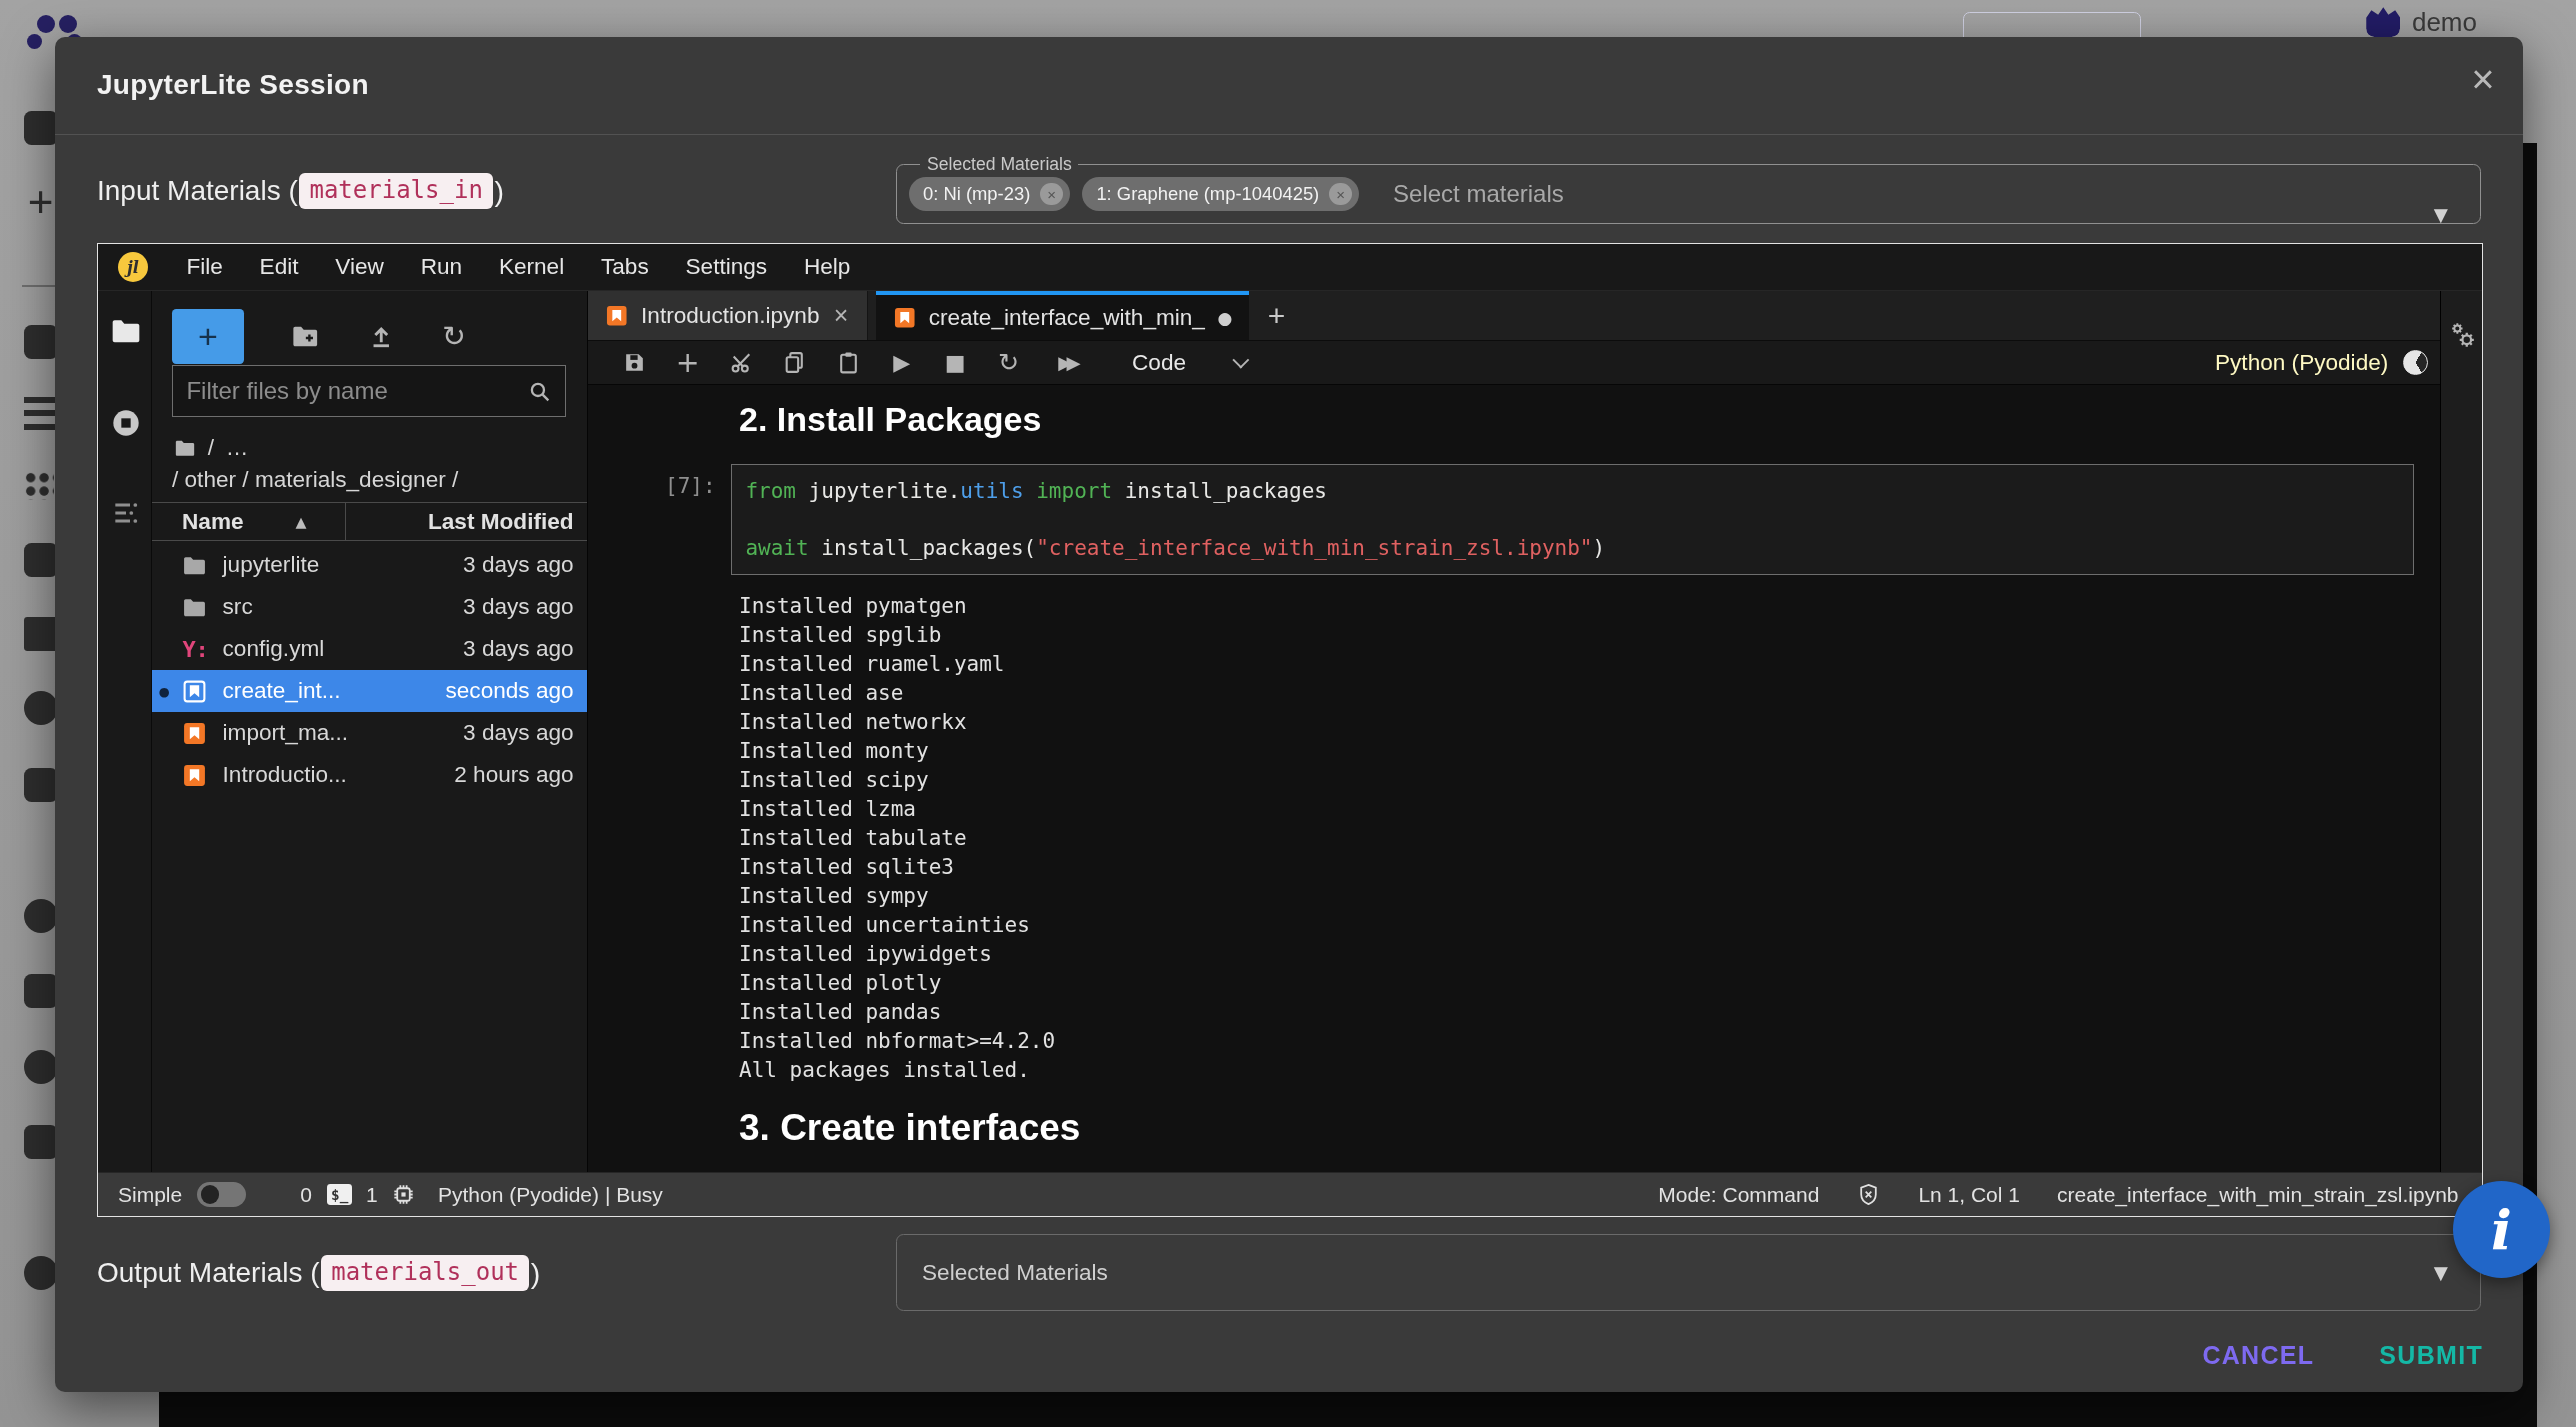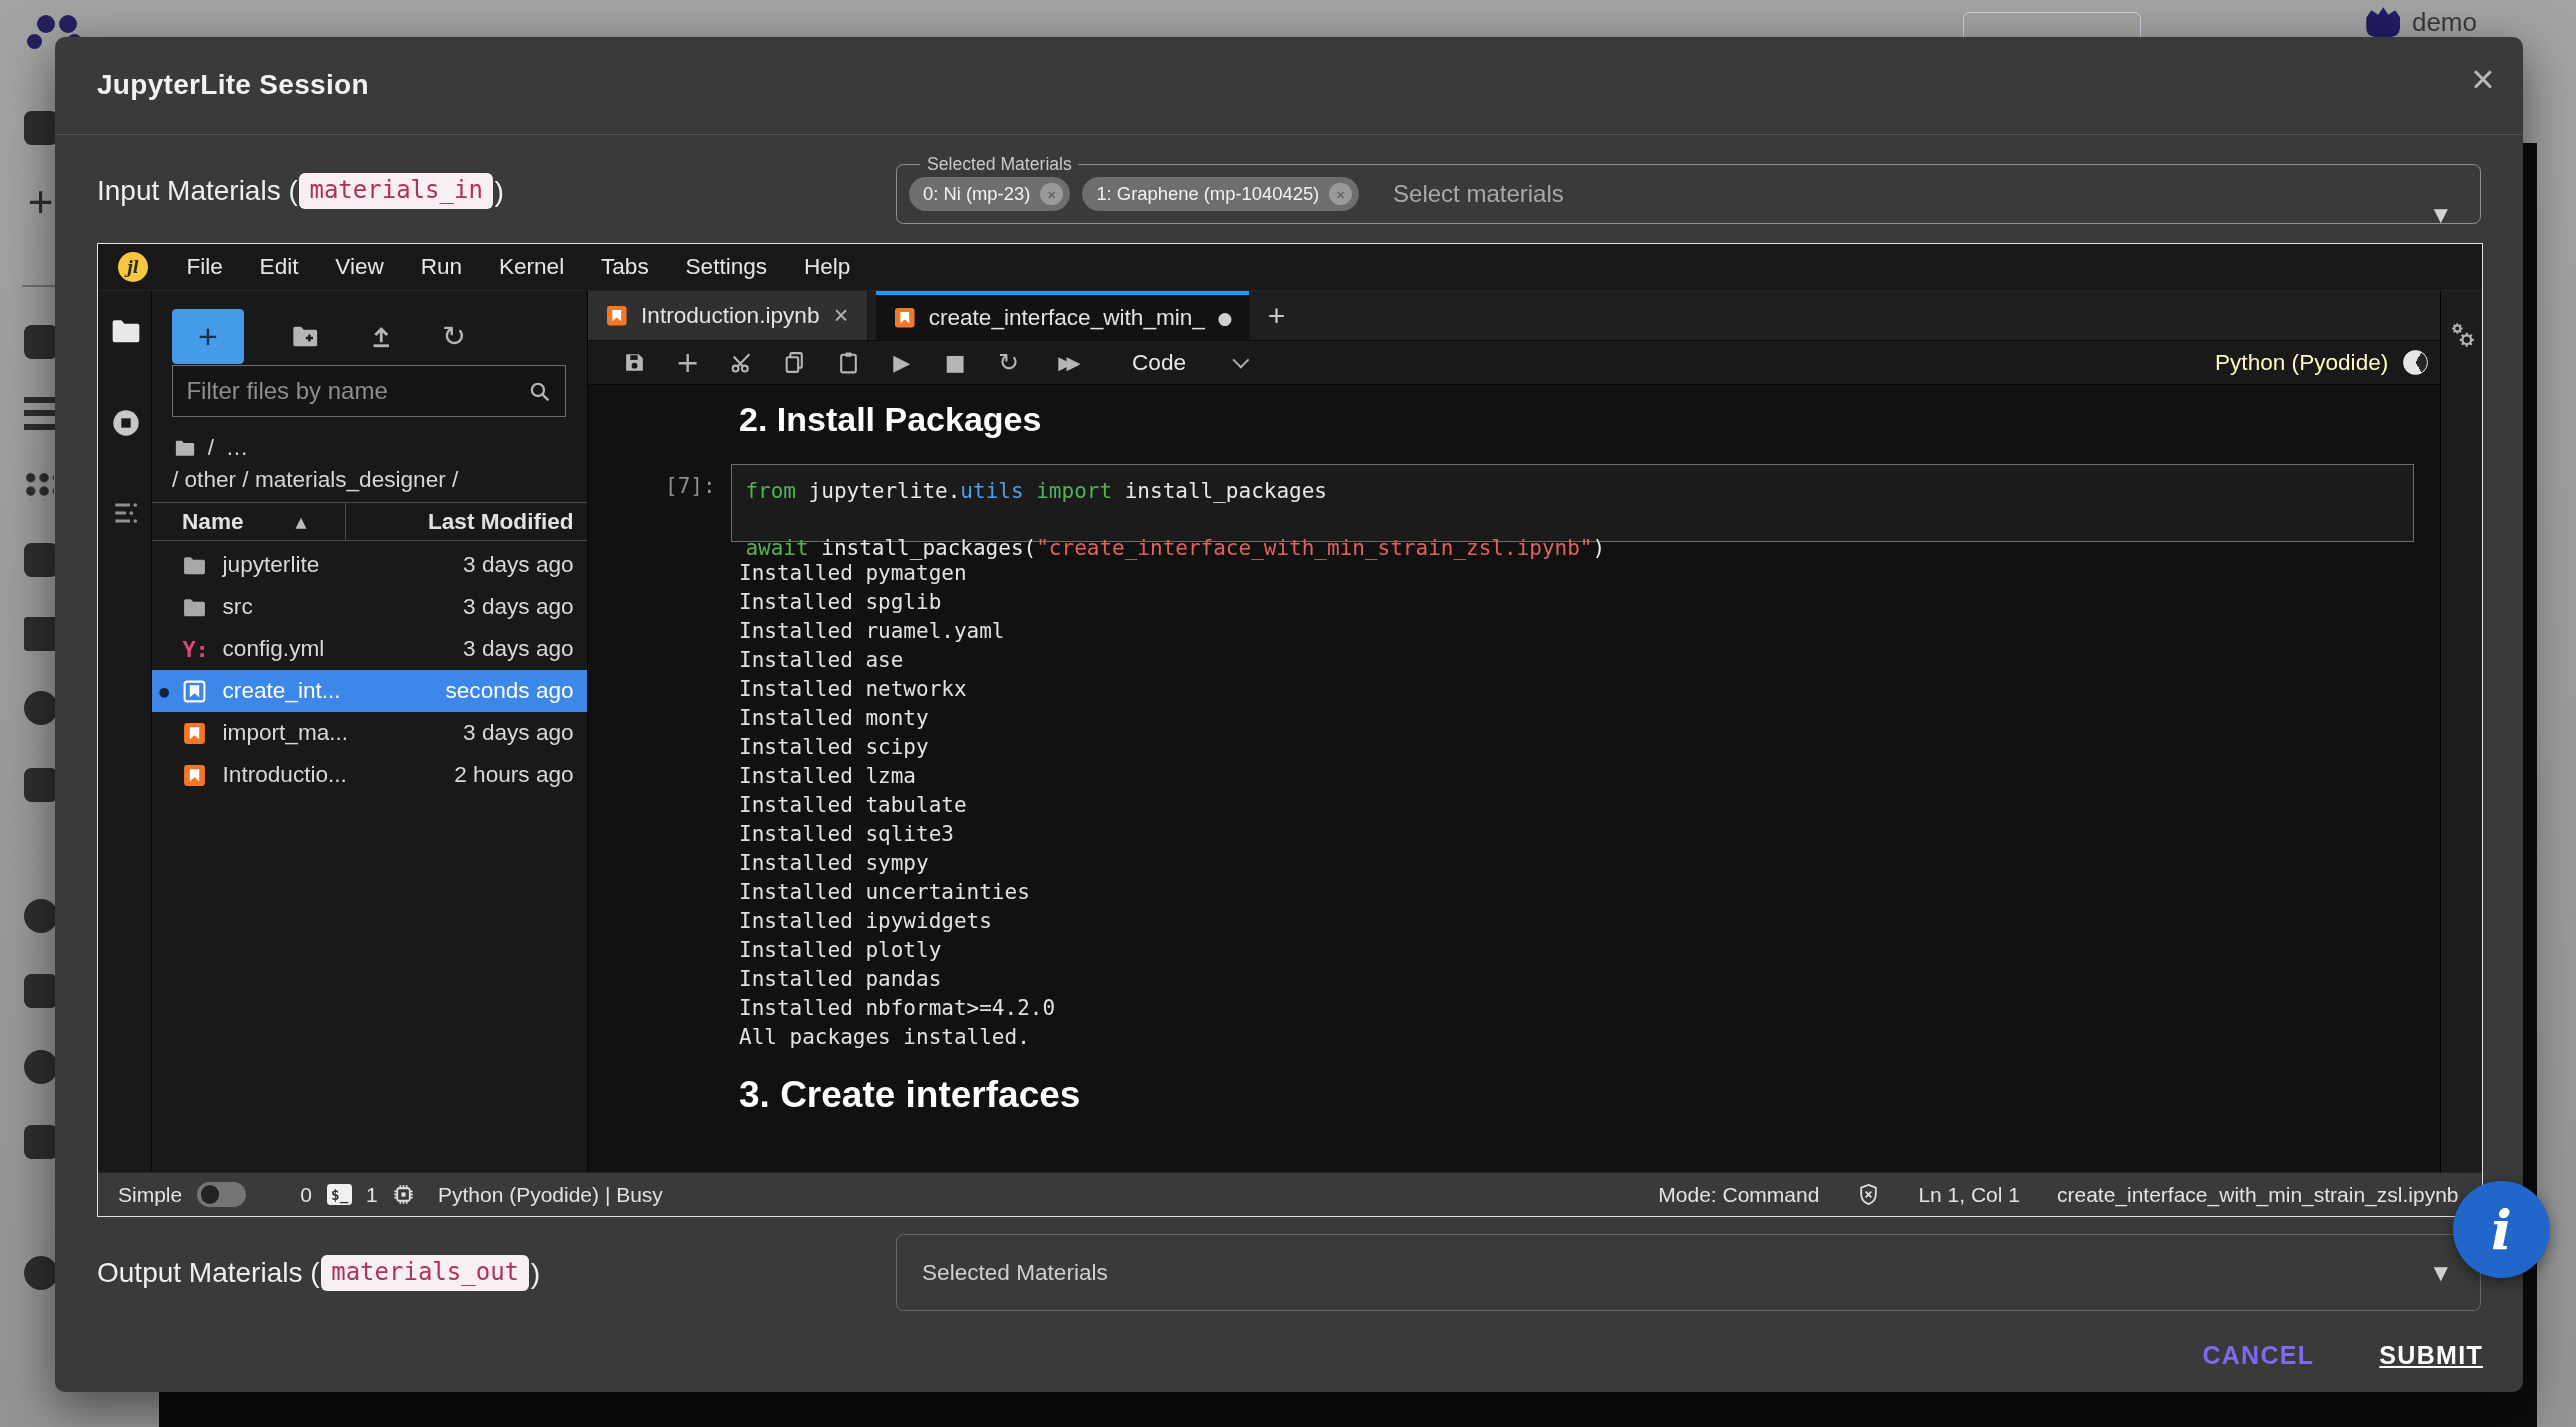--- a/index.html
+++ b/index.html
@@ -106,21 +106,21 @@
                  transform:rotate(45deg); margin-left:49px; margin-top:-5px; cursor:pointer; }
   .nbt-kernel { margin-left:auto; color:#fef9c3; font-size:22.6px; cursor:pointer; }
   .nbt-busy { width:25px; height:25px; border-radius:50%; margin:0 11.7px 0 15px; border:1.7px solid #e6e6e6;
               background:conic-gradient(from 30deg, #262626 0 118deg, #e6e6e6 118deg 360deg); flex:none; }
 
   .jl-content { flex:1; overflow:hidden; position:relative; }
   .nb-h2 { color:#fff; font-weight:700; font-size:34px; margin:15px 0 25px 151px; }
   .nb-h3 { color:#fff; font-weight:700; font-size:37px; margin:22px 0 0 151px; }
   .cellrow { display:flex; }
   .cell-prompt { width:143px; flex:none; padding-left:77px; padding-top:10px; color:#8f8f8f; font-size:21px; }
-  .cell-box { flex:1; margin-right:26px; background:#1b1b1b; border:0.8px solid #6e6e6e; padding:11.7px 13.4px; height:78px; cursor:text; }
+  .cell-box { flex:1; margin-right:26px; background:#1b1b1b; border:0.8px solid #6e6e6e; padding:11.7px 13.4px; height:111px; cursor:text; }
   .code-line { font-size:21px; line-height:28.5px; white-space:pre; color:#e8e8e6; }
   .code-line + .code-line { margin-top:28.5px; }
   .tk-kw { color:#51b355; } .tk-prop { color:#4e9fea; } .tk-str { color:#e06161; }
   .nb-outputs { margin:17px 0 12px 151px; }
   .nb-outputs div { color:#e2e2e2; font-size:21px; line-height:29px; white-space:pre; }
 
   .jl-right { width:42px; background:#1d1d1d; border-left:0.8px solid #000; position:relative; flex:none; }
   .gears { position:absolute; left:5.9px; top:28.5px; }
 
   .jl-status { height:44px; background:#3a3a3a; border-top:0.8px solid #262626; display:flex; align-items:center;
@@ -136,21 +136,21 @@
   .st-right { margin-left:auto; display:flex; align-items:center; gap:37px; }
 
   
   .out-dd { position:absolute; left:841px; top:1197px; width:1585px; height:77px; border:0.8px solid #6a6a6a;
             border-radius:7.5px; display:flex; align-items:center; padding:0 32px 0 25px; cursor:pointer; }
   .out-dd span.lab { color:#cfcfcf; font-size:22.6px; flex:1; }
   .out-dd span.car { color:#d2d2d2; font-size:18.4px; font-family:"DejaVu Sans", sans-serif; }
   .m-footer { position:absolute; right:40px; bottom:22px; display:flex; gap:65px; align-items:center; }
   .btn-text { font-size:25px; font-weight:600; letter-spacing:1.3px; cursor:pointer; }
   .btn-cancel { color:#7e6af0; }
-  .btn-submit { color:#ffffff;text-decoration:underline; }
+  .btn-submit { color:#14b8a6; }
 
   #info-fab { position:absolute; left:2453px; top:1181px; width:97px; height:97px; border-radius:50%;
               background:#2166c8; color:#fff; display:flex; align-items:center; justify-content:center;
               font-family:"DejaVu Serif", serif; font-style:italic; font-weight:bold; font-size:55px; cursor:pointer;
               box-shadow:0 5px 15px rgba(0,0,0,.4); }
 </style>
 </head>
 <body>
 
 <div id="backdrop">

